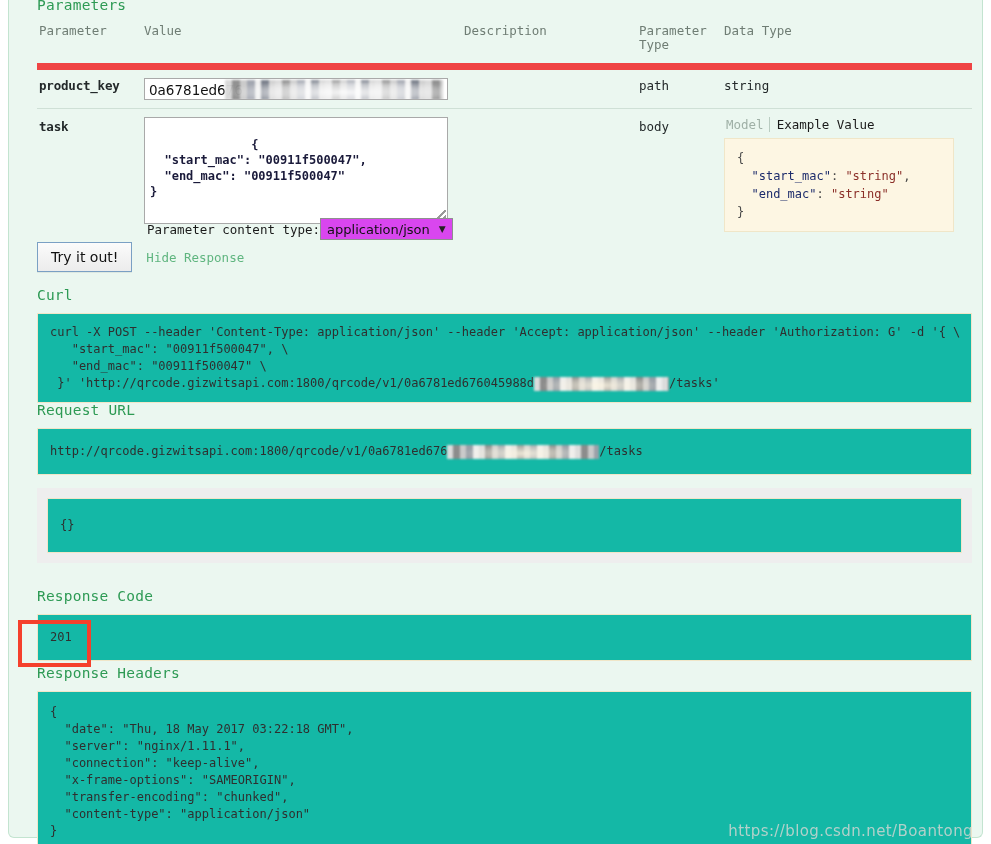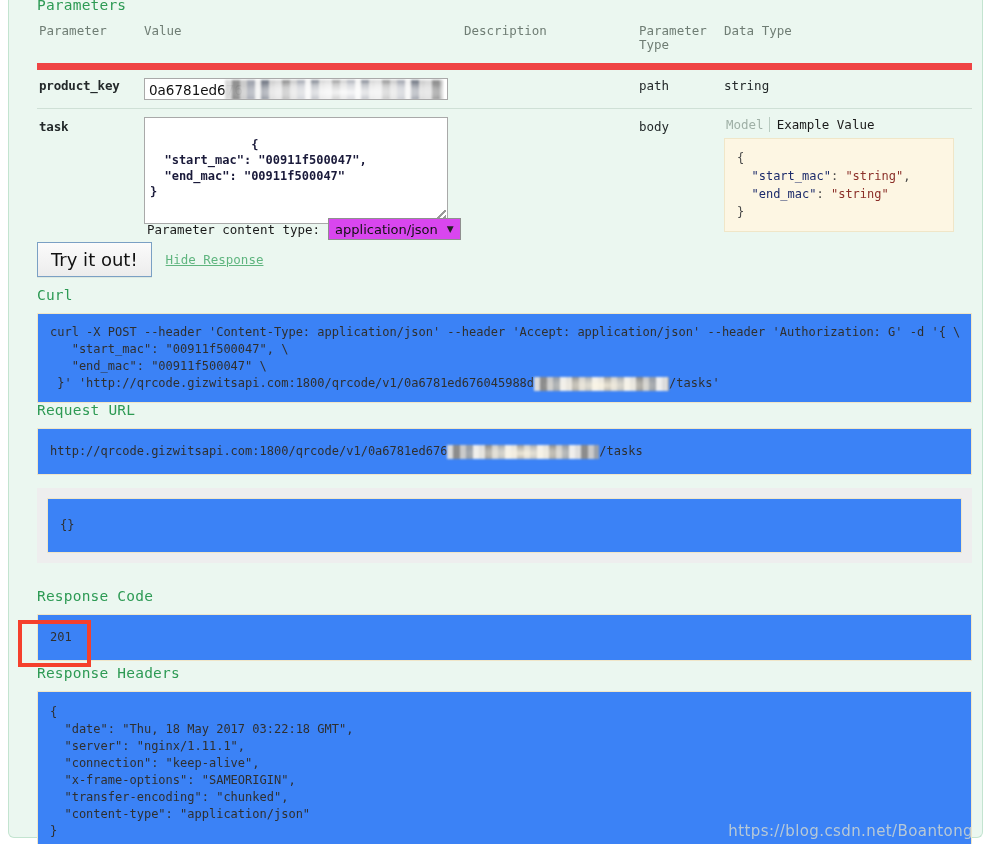--- a/index.html
+++ b/index.html
@@ -148,21 +148,21 @@
   .k { color: #1c2b6b; }
   .s { color: #8b2f28; }
   .p { color: #4a4a4a; }
 
   
   .ctype-row {
     position: absolute;
     left: 138px; top: 228px;
     font-size: 12.5px;
     color: #1a1a1a;
-    display: flex; align-items: center; gap: 8px;
+    display: flex; align-items: center; 
   }
   .ctype-row .lbl { font-family: "DejaVu Sans Mono", "Liberation Mono", monospace; }
   .ctype-select {
     border: 1px solid #8f8f8f;
     background: #d946ef;
     font-family: "DejaVu Sans", "Liberation Sans", sans-serif;
     font-size: 13px;
     color: #111;
     padding: 2px 6px;
     height: 22px;
@@ -170,36 +170,35 @@
     display: flex; align-items: center; gap: 9px;
   }
   .caret { font-size: 9px; color: #222; }
 
   .try-row { position: absolute; left: 28px; top: 252px; display: flex; align-items: center; gap: 14px; }
   .try-btn {
     border: 1px solid #7aa0c4;
     background: linear-gradient(#fbfbfb, #ececec);
     color: #111;
     font-family: "DejaVu Sans", "Liberation Sans", sans-serif;
-    font-size: 18px;
+    font-size: 14px;
     padding: 6px 13px;
     cursor: pointer;
     box-shadow: 0 1px 0 rgba(0,0,0,0.06);
   }
   .hide-resp {
     color: #5fb57f;
     font-size: 12.5px;
-    text-decoration: underline;
     cursor: pointer;
     font-family: "DejaVu Sans Mono", "Liberation Mono", monospace;
   }
 
   
   .code-block {
-    background: #3b82f6;
+    background: #14b8a6;
     border: 1px solid #f0e6c8;
     padding: 10px 12px;
     font-family: "DejaVu Sans Mono", "Liberation Mono", monospace;
     font-size: 12px;
     line-height: 1.42;
     color: #2f2f2f;
     white-space: pre;
     overflow: hidden;
     position: relative;
   }

